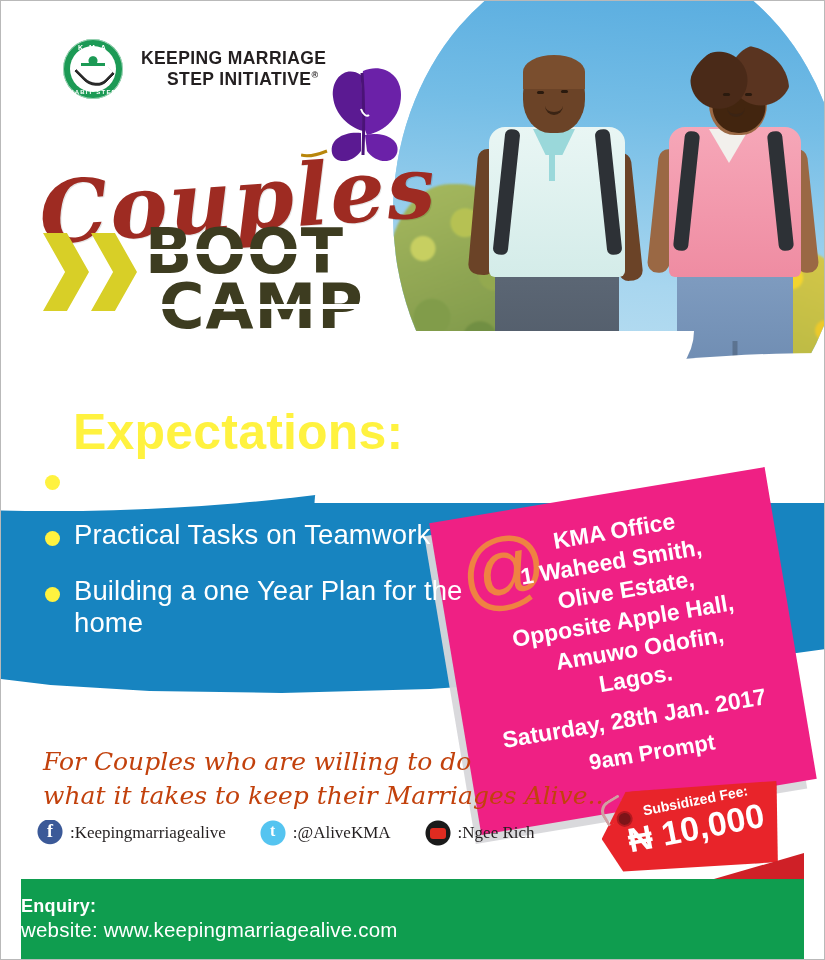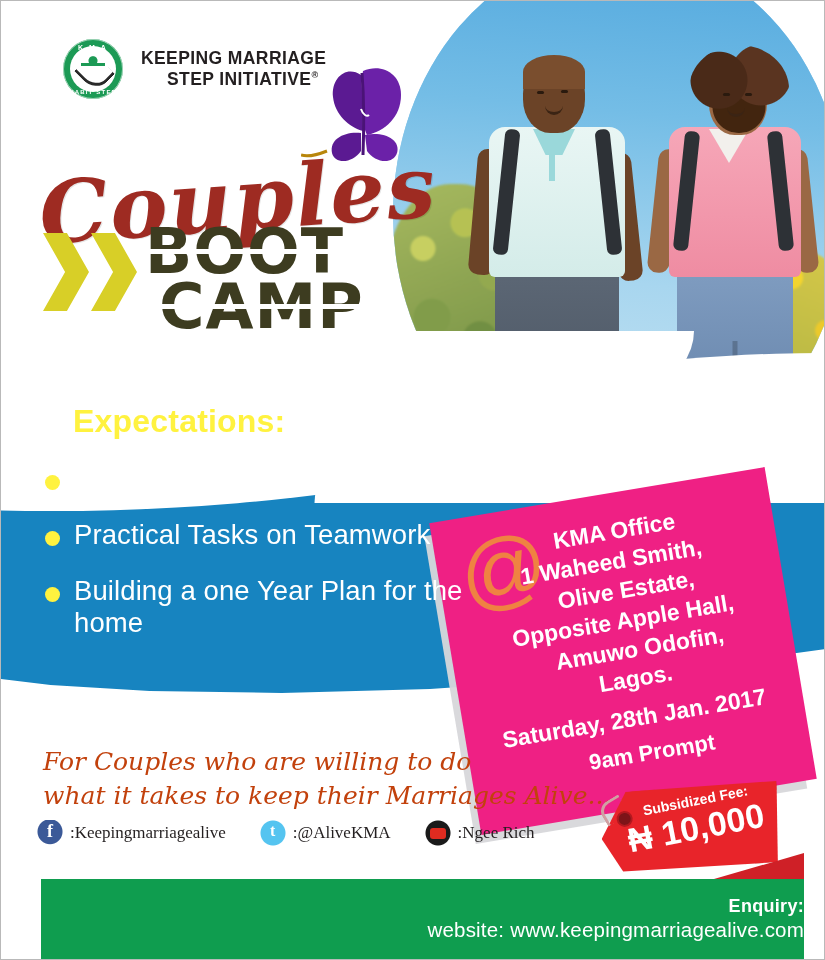--- a/index.html
+++ b/index.html
@@ -196,21 +196,21 @@
   .bootcamp .camp{font-size:62px;display:block;margin-left:14px;}
   .stencil{position:relative;display:inline-block;}
   .stencil::after{
     content:"";position:absolute;left:0;right:0;top:44%;height:5px;
     background:#ffffff;
   }
 
   
   .expect-title{
     position:absolute;left:72px;top:402px;z-index:6;
-    font-size:32px;font-weight:bold;color:#fff23f;letter-spacing:.2px;
+    font-size:50px;font-weight:bold;color:#fff23f;letter-spacing:.2px;
   }
   .bullets{position:absolute;left:44px;top:462px;width:430px;z-index:6;}
   .bullet{display:flex;align-items:flex-start;gap:14px;margin-bottom:24px;}
   .dot{
     width:15px;height:15px;border-radius:50%;background:#fff23f;
     flex:0 0 15px;margin-top:12px;
   }
   .bullet-text{
     font-size:27.5px;color:#ffffff;line-height:1.16;font-weight:normal;
     letter-spacing:.1px;
@@ -315,23 +315,22 @@
   }
   .social-label{
     font-family:"Liberation Serif",serif;
     font-size:17px;color:#231f20;white-space:nowrap;
   }
 
   
   .footer{
     position:absolute;left:20px;right:20px;bottom:0;height:80px;
     background:#0f9d4f;z-index:8;
-    display:flex;flex-direction:column;align-items:flex-end;justify-content:center;
+    display:flex;flex-direction:column;align-items:flex-start;justify-content:center;
     gap:1px;
-    margin-left:20px;
   }
   .f-enq{color:#ffffff;font-size:18px;font-weight:bold;letter-spacing:.3px;}
   .f-phones{color:#ffffff;font-size:20px;font-weight:bold;letter-spacing:.2px;}
   .f-web{color:#ffffff;font-size:20.5px;letter-spacing:.2px;}
   .footer-wedge{
     position:absolute;right:20px;bottom:80px;width:90px;height:26px;
     background:#cf2027;z-index:7;
     clip-path:polygon(100% 0,100% 100%,0 100%);
   }
 </style>

